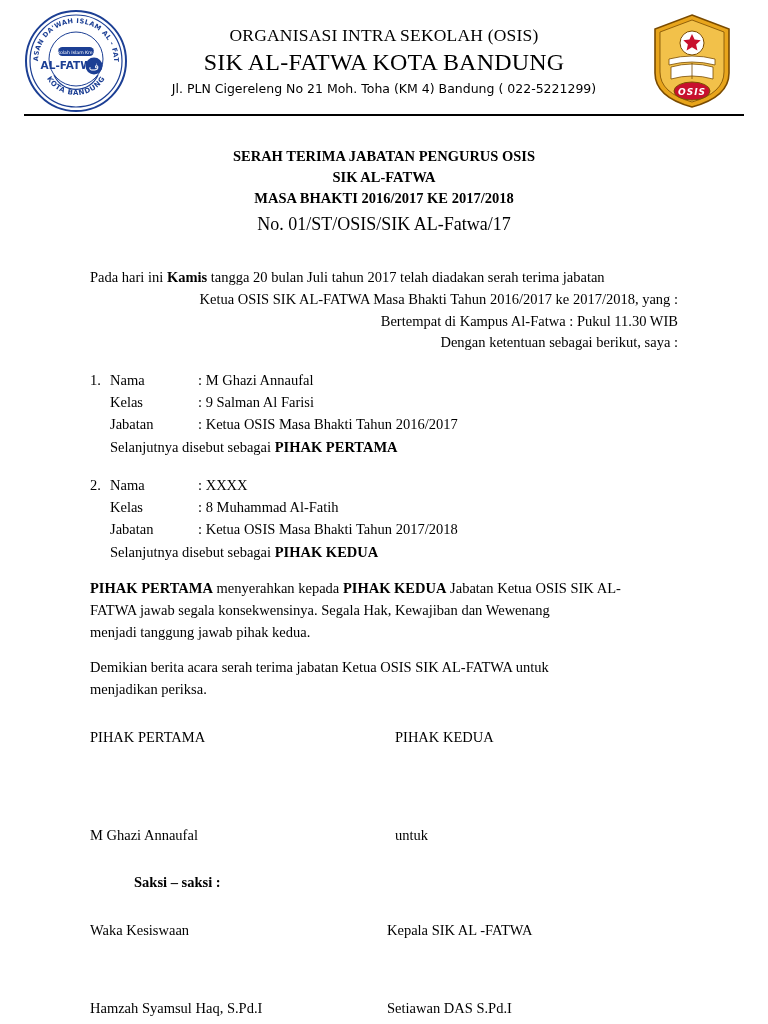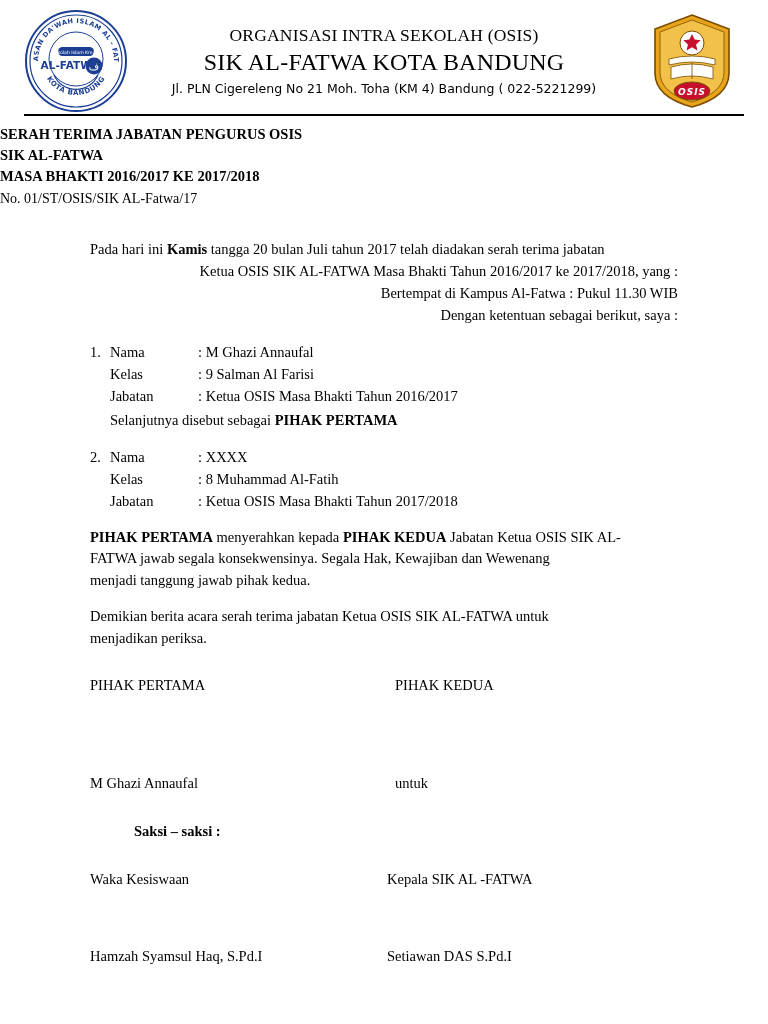--- a/index.html
+++ b/index.html
@@ -58,30 +58,31 @@
     font-size: 12.5px;
     margin-top: 4px;
   }
   .rule {
     border-top: 2px solid #000;
     margin: 2px 24px 0 24px;
   }
 
   
   .title-block {
-    margin-top: 8px;
+    text-align: center;
+    margin-top: 30px;
     line-height: 1.45;
   }
   .title-block .t {
     font-weight: bold;
     font-size: 14.5px;
     font-family: "Liberation Serif", serif;
   }
   .title-block .docno {
-    font-size: 14px;
+    font-size: 18px;
     margin-top: 2px;
   }
 
   
   .body {
     margin: 30px 90px 0 90px;
     font-size: 14.5px;
     line-height: 1.5;
   }
   .para { margin-bottom: 0; }
@@ -228,20 +229,23 @@
         <span class="val">: XXXX</span>
       </div>
       <div class="row sub">
         <span class="lbl">Kelas</span>
         <span class="val">: 8 Muhammad Al-Fatih</span>
       </div>
       <div class="row sub">
         <span class="lbl">Jabatan</span>
         <span class="val">: Ketua OSIS Masa Bhakti Tahun 2017/2018</span>
       </div>
+      <div class="sub" style="margin-top:2px;">
+        <span>Selanjutnya disebut sebagai </span><b>PIHAK KEDUA</b>
+      </div>
     </div>
 
     <div class="gap"></div>
 
     <div class="justify">
       <b>PIHAK  PERTAMA</b><span> menyerahkan kepada </span><b>PIHAK  KEDUA</b><span> Jabatan Ketua OSIS SIK AL-</span>
     </div>
     <div>FATWA jawab segala konsekwensinya. Segala Hak, Kewajiban dan Wewenang</div>
     <div>menjadi tanggung jawab pihak kedua.</div>
 

